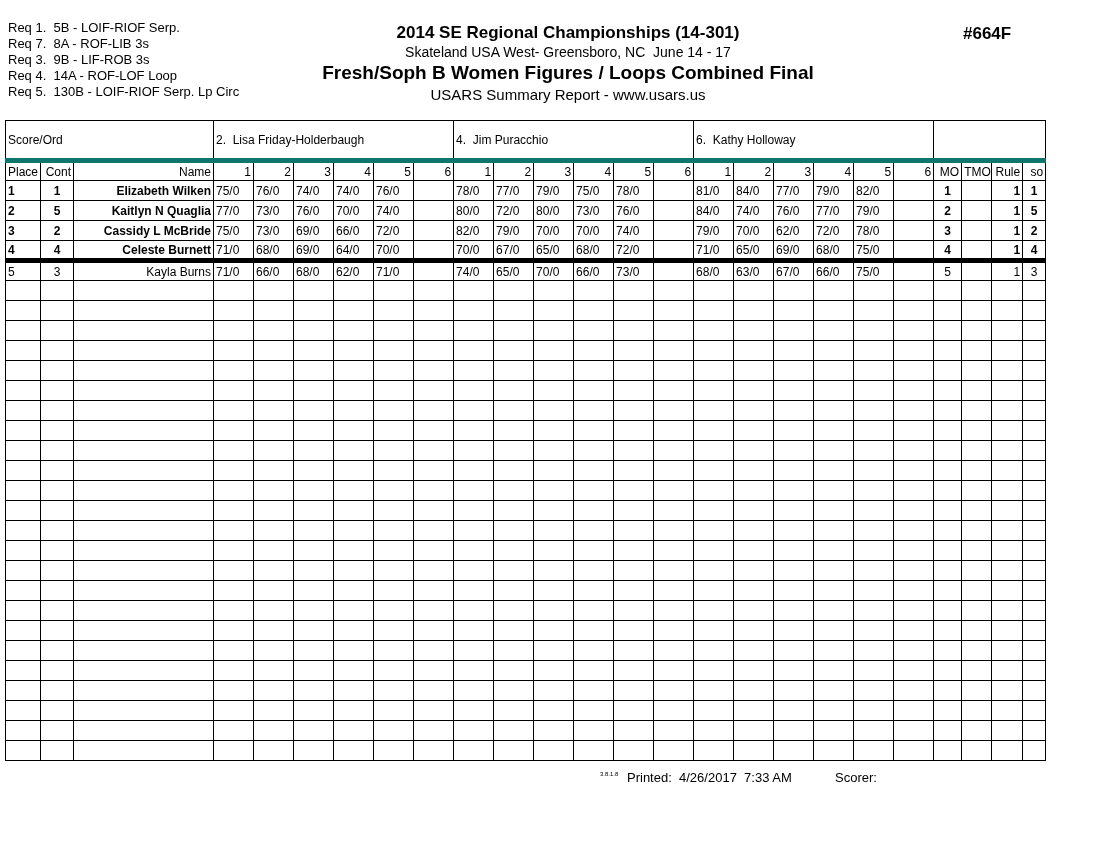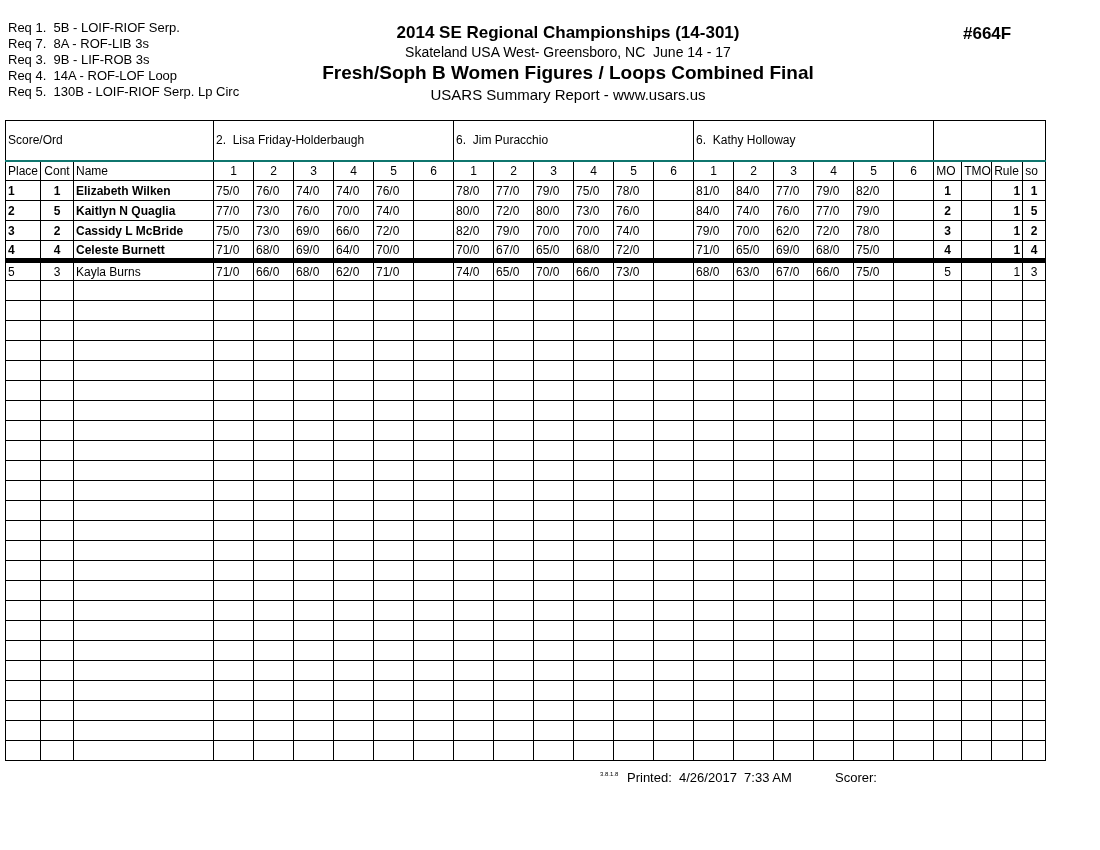--- a/index.html
+++ b/index.html
@@ -30,22 +30,22 @@
   td.jbox { padding-left:4px; }
   td.tl   { border-left:4px solid #000; }
   tr.cutoff td { border-bottom:5px solid #000; }
   td.b    { font-weight:bold; }
   td.al   { text-align:left; padding-left:6px; }
   td.pl8  { padding-left:8px; }
   td.pl2  { padding-left:2px; }
   td.pl3  { padding-left:3px; }
   td.ac   { text-align:center; }
   td.ar   { text-align:right; padding-right:5px; }
-  td.namecell { font-size:13px; }
-  tr.colhead td { border-top:2px solid #0f766e; }
+  td.namecell { font-size:13px;text-align:right; }
+  tr.colhead td { border-top:5px solid #0f766e;text-align:right; }
 
   .footer { position:absolute; left:0; top:770px; width:1100px; font-size:13px; }
   .footer span { position:absolute; white-space:pre; }
   .version { left:600px; top:1px; font-size:6px; }
   .printed { left:627px; top:0; }
   .scorer  { left:835px; top:0; }
 </style>
 </head>
 <body>
 
@@ -92,21 +92,21 @@
         <col style="width:40px">
       <col style="width:28px">
         <col style="width:30px">
         <col style="width:31px">
         <col style="width:23px">
     </colgroup>
     <thead>
       <tr class="judgerow">
         <td class="nob scoreord" colspan="3">Score/Ord</td>
         <td class="jbox" colspan="6">2.  Lisa Friday-Holderbaugh</td>
-        <td class="jbox" colspan="6">6.  Jim Puracchio</td>
+        <td class="jbox" colspan="6">4.  Jim Puracchio</td>
         <td class="jbox" colspan="6">6.  Kathy Holloway</td>
         <td class="nob" colspan="4"></td>
       </tr>
       <tr class="colhead" id="colhead-row">
           <td class="al pl3">Place</td>
           <td class="ac">Cont</td>
           <td class="al pl8">Name</td>
           <td class="ac">1</td>
           <td class="ac">2</td>
           <td class="ac">3</td>

